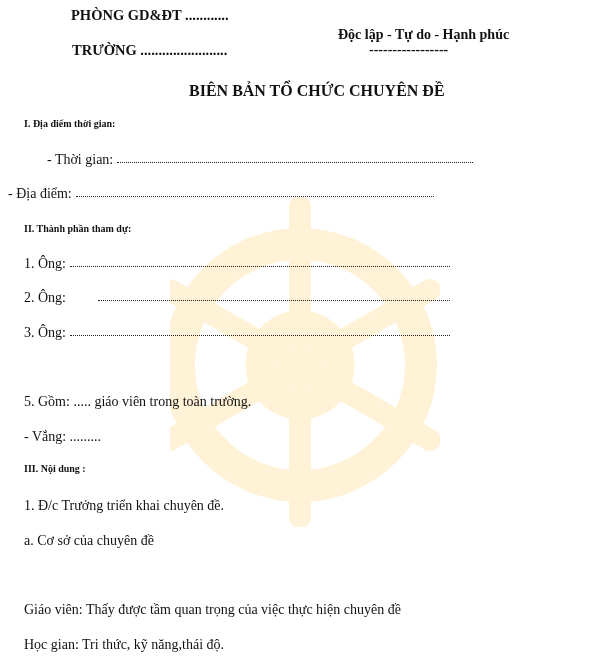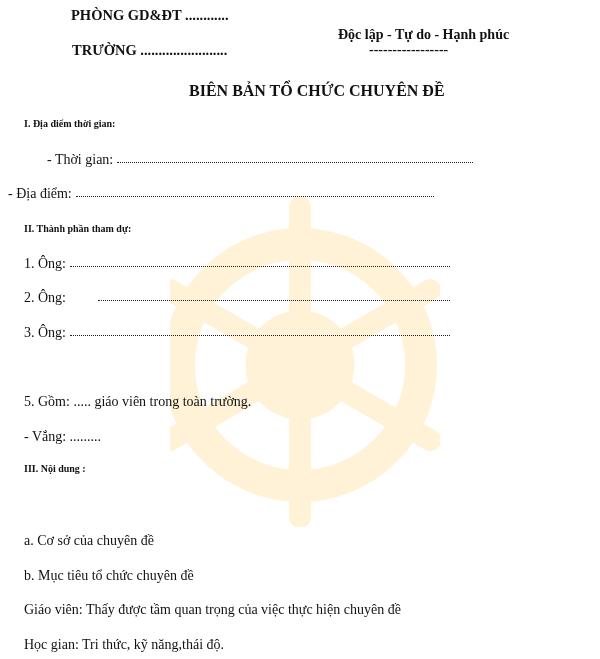--- a/index.html
+++ b/index.html
@@ -104,18 +104,18 @@
     <span class="dots"></span>
   </div>
   <div class="fill-row" style="left:24px; top:326px; width:426px;">
     <span class="label">3. Ông:</span>
     <span class="dots"></span>
   </div>
   <div class="abs line" style="left:24px; top:395px;">5. Gồm: ..... giáo viên trong toàn trường.</div>
   <div class="abs line" style="left:24px; top:430px;">- Vắng: .........</div>
 
   <div class="abs section" style="left:24px; top:464px;">III. Nội dung :</div>
+  <div class="abs line" style="left:24px; top:499px;">1. Đ/c Trưởng triển khai chuyên đề.</div>
   <div class="abs line" style="left:24px; top:534px;">a. Cơ sở của chuyên đề</div>
-  <div class="abs line" style="left:24px; top:569px;">b. Mục tiêu tổ chức chuyên đề</div>
   <div class="abs line" style="left:24px; top:603px;">Giáo viên: Thấy được tầm quan trọng của việc thực hiện chuyên đề</div>
   <div class="abs line" style="left:24px; top:638px;">Học gian: Tri thức, kỹ năng,thái độ.</div>
 
 </div>
 
 </body></html>

